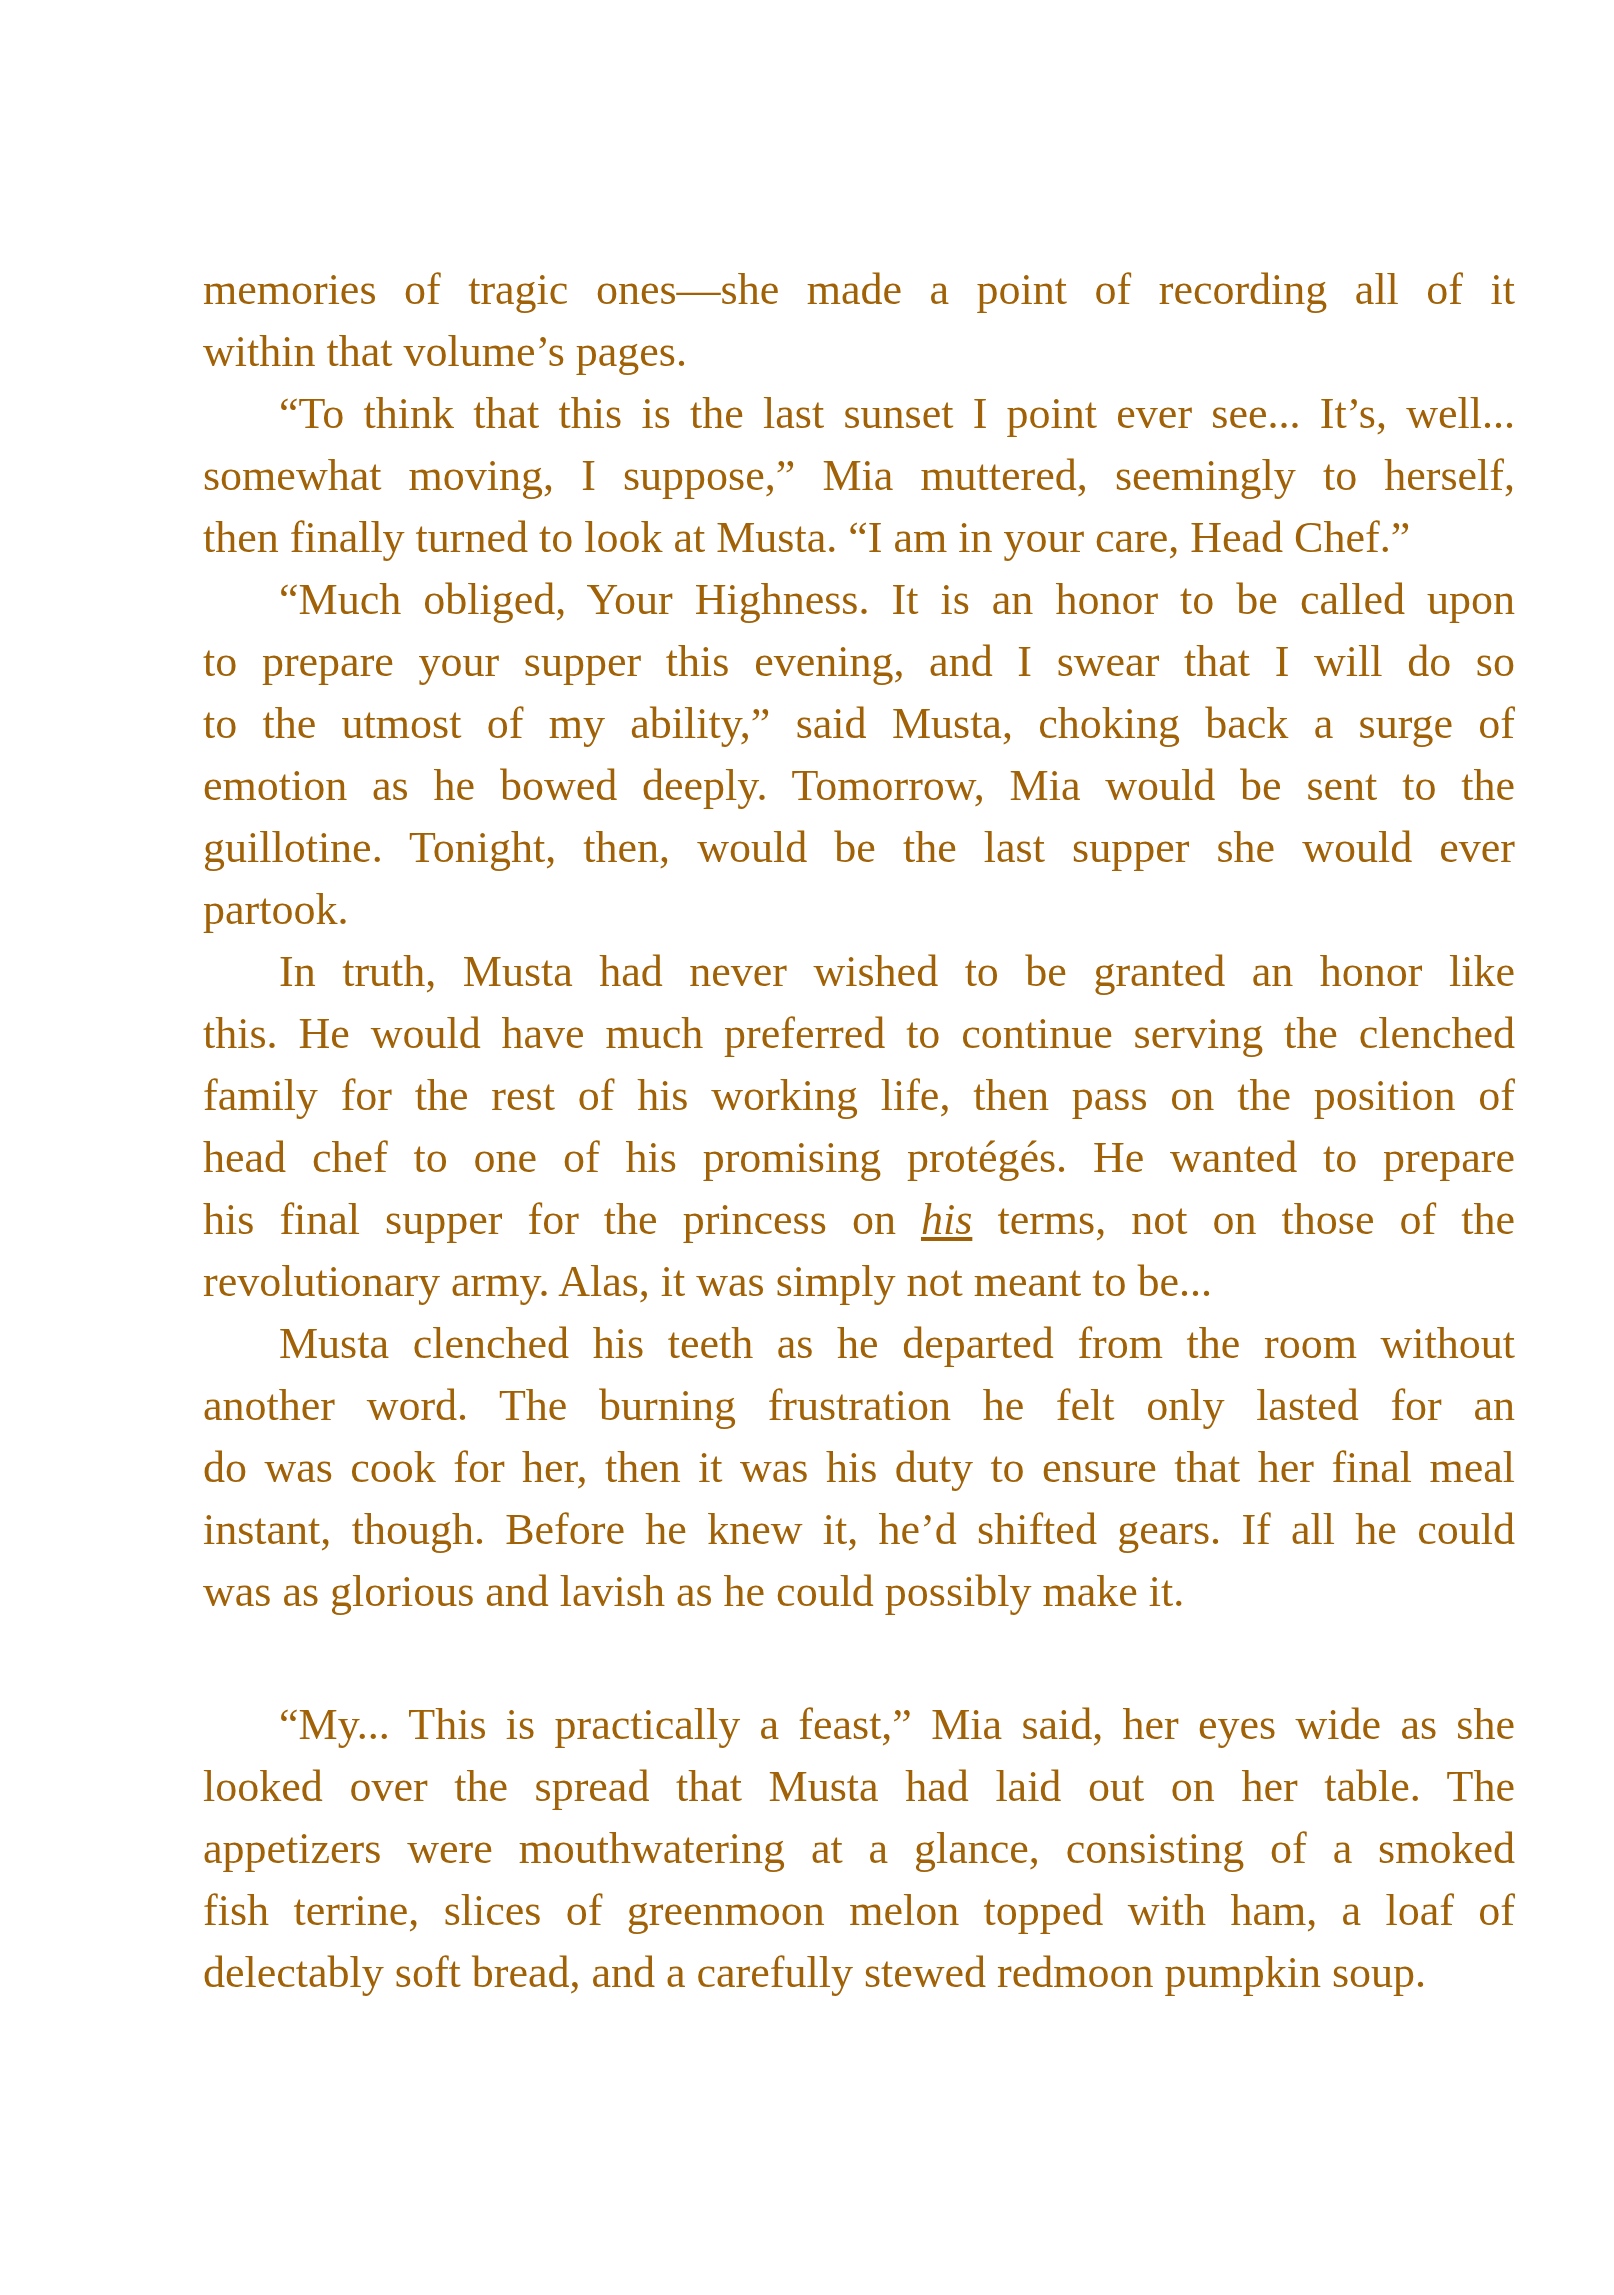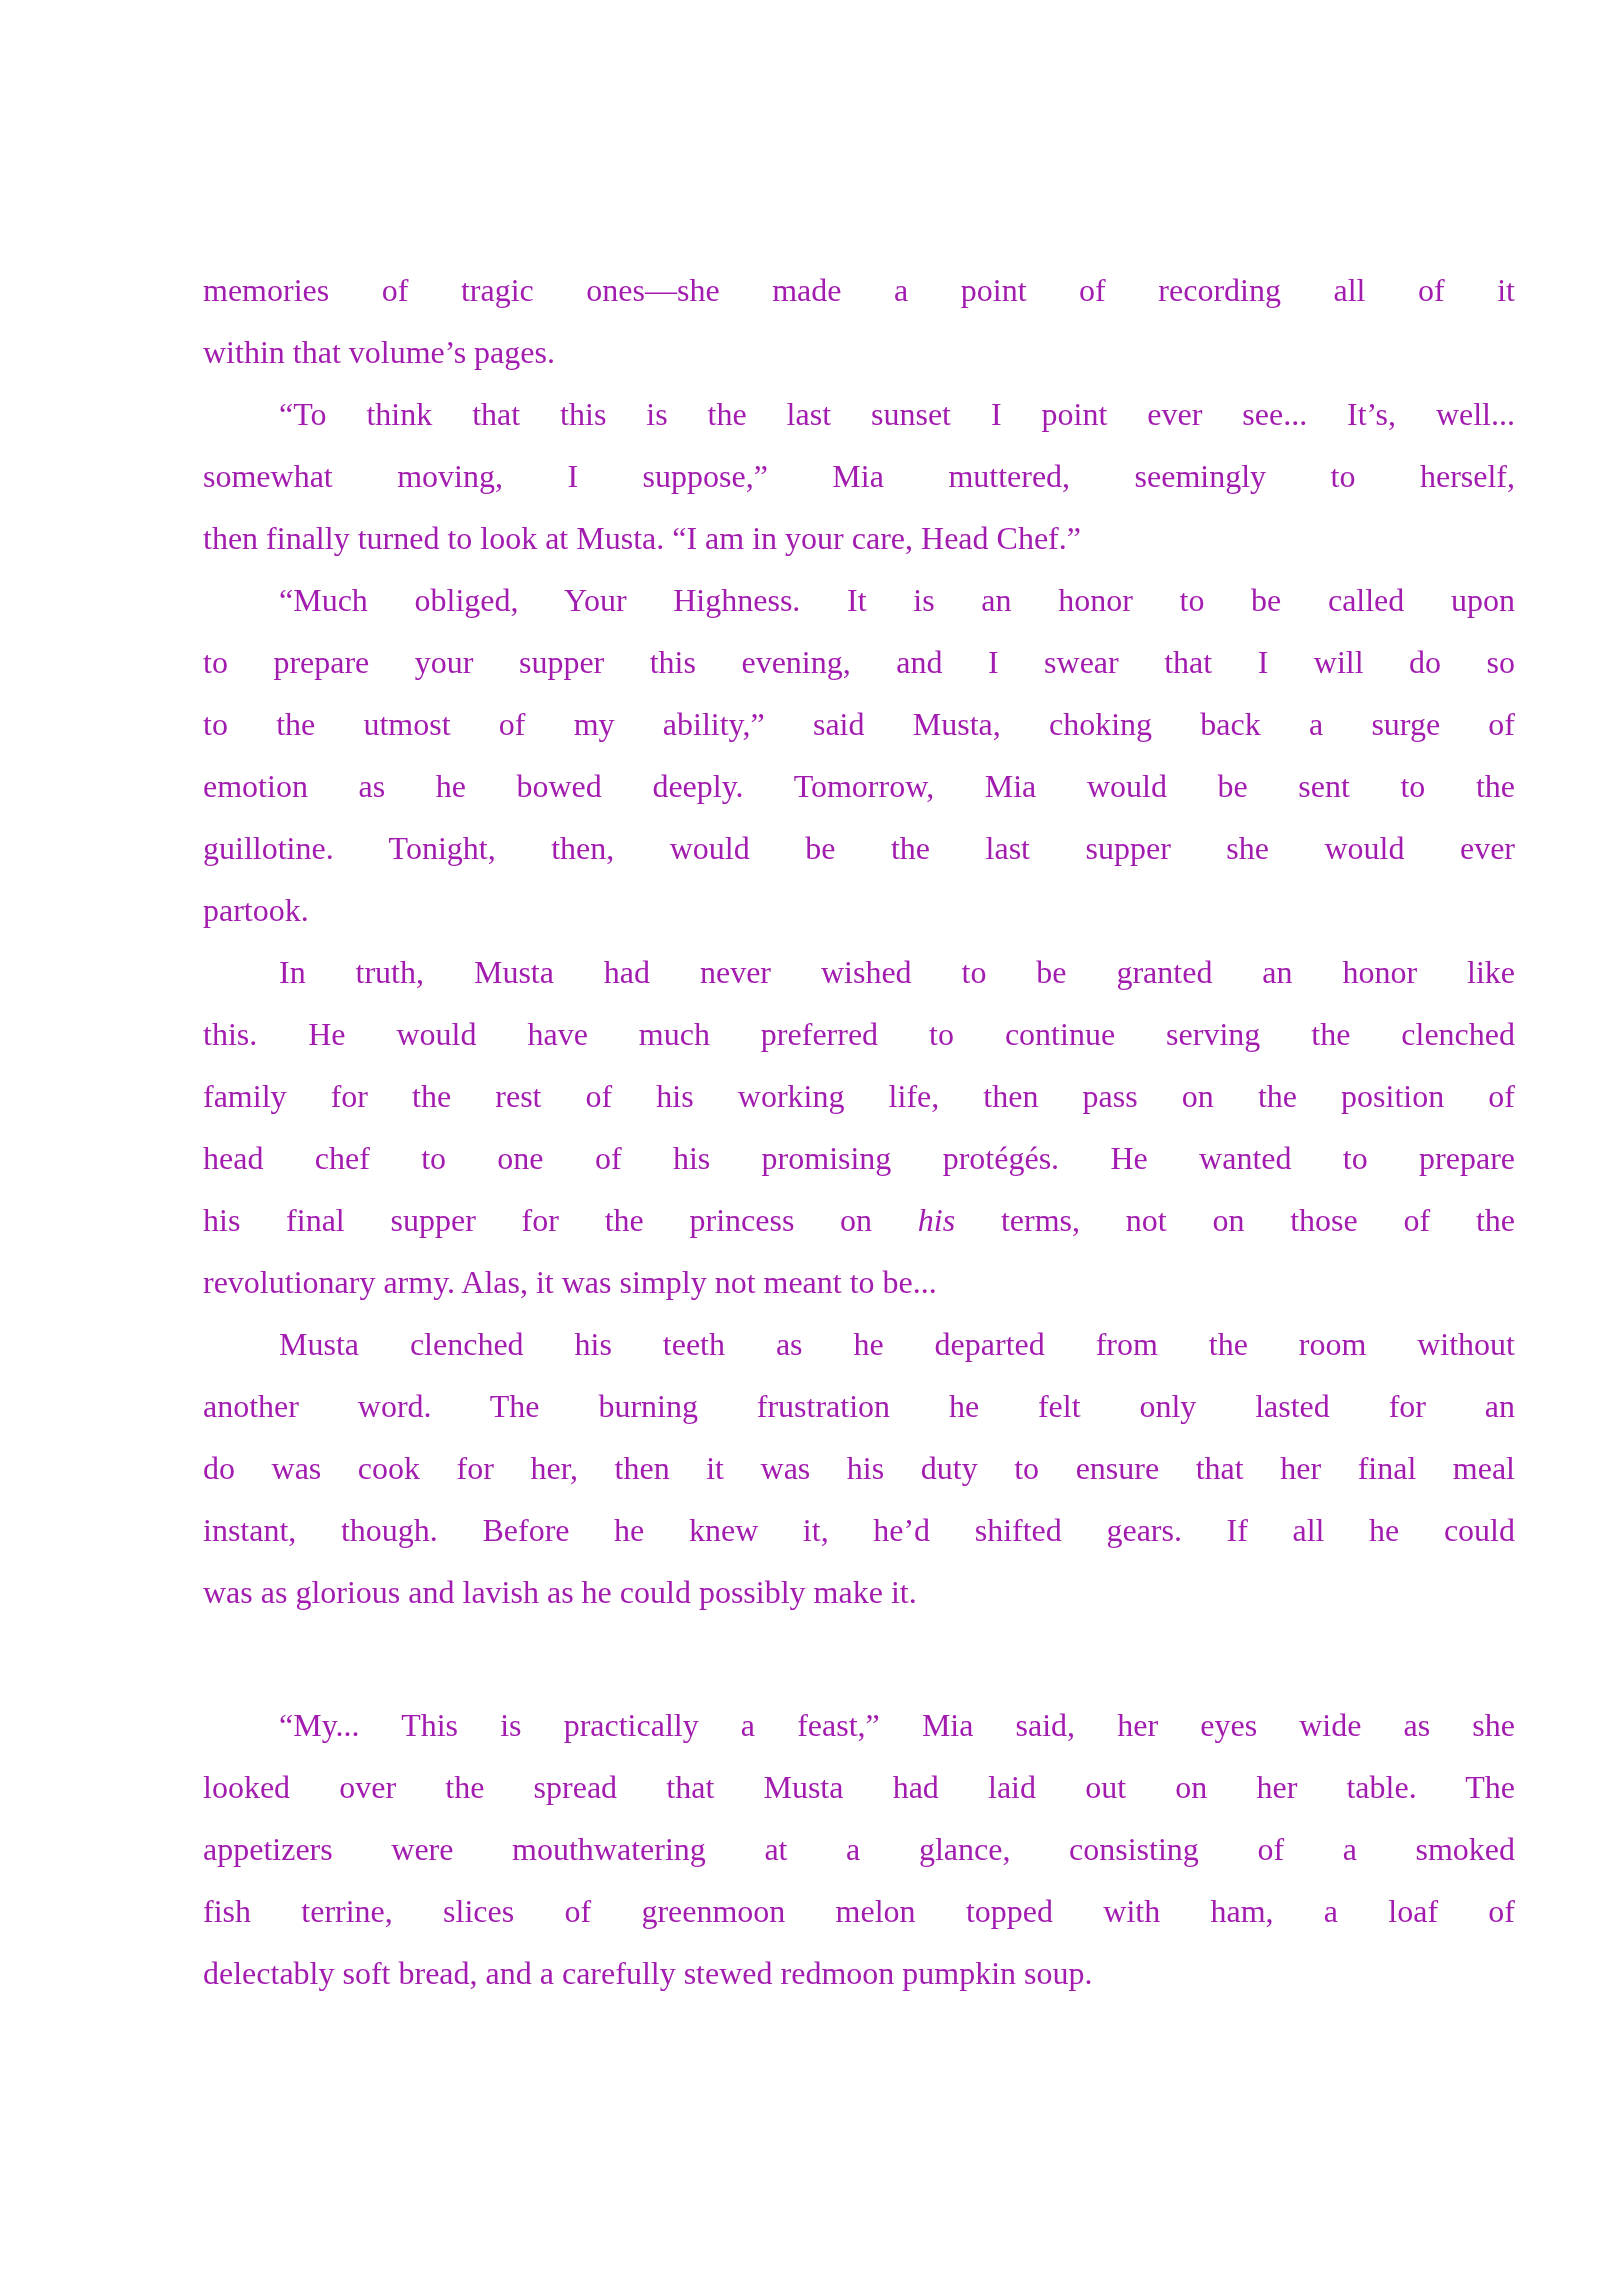--- a/index.html
+++ b/index.html
@@ -14,40 +14,40 @@
     background: #ffffff;
     overflow: hidden;
     font-family: "Liberation Serif", "DejaVu Serif", serif;
     color: #000000;
   }
   .text-block {
     position: absolute;
     left: 203px;
     top: 259px;
     width: 1312px;
-    font-size: 32px;
+    font-size: 44px;
     line-height: 62px;
-    color: #a21caf;
+    color: #a16207;
   }
   .para { margin: 0; padding: 0; }
   .line {
     text-align: justify;
     text-align-last: justify;
     white-space: normal;
   }
   .line.end {
     text-align-last: left;
   }
   .line.indent {
     text-indent: 76px;
   }
   .para.scene-gap {
     margin-top: 71px;
   }
-  em { font-style: italic; }
+  em { font-style: italic; text-decoration: underline; }
 </style>
 </head>
 <body>
 
 <div class="page">
   <div class="text-block">
 
     <div class="para">
       <div class="line">memories of tragic ones—she made a point of recording all of it</div>
       <div class="line end">within that volume’s pages.</div>

